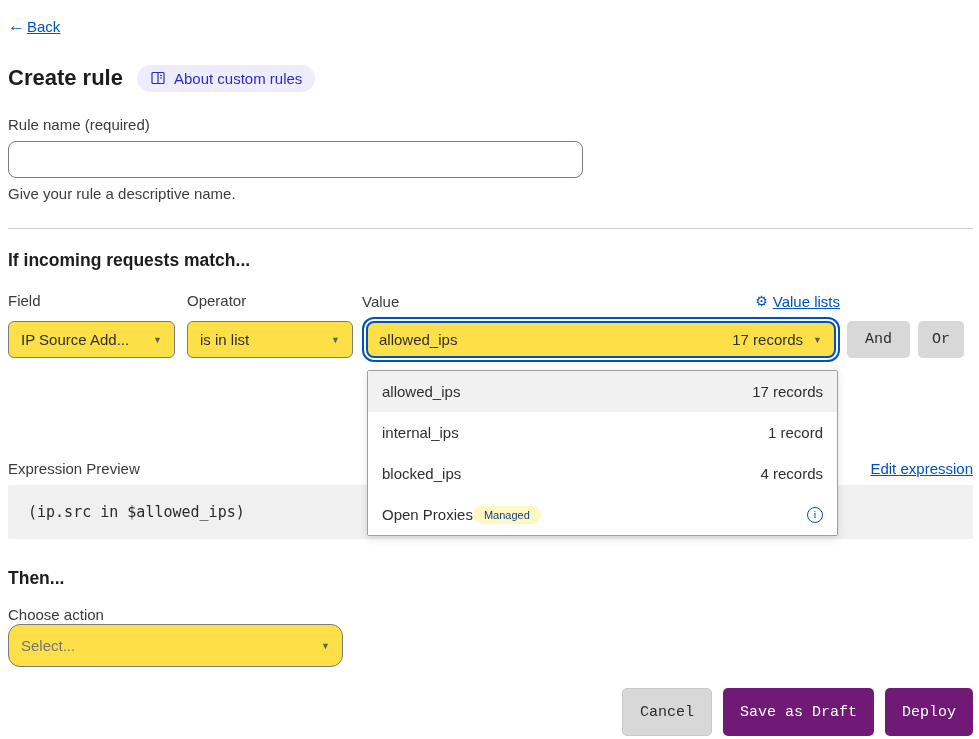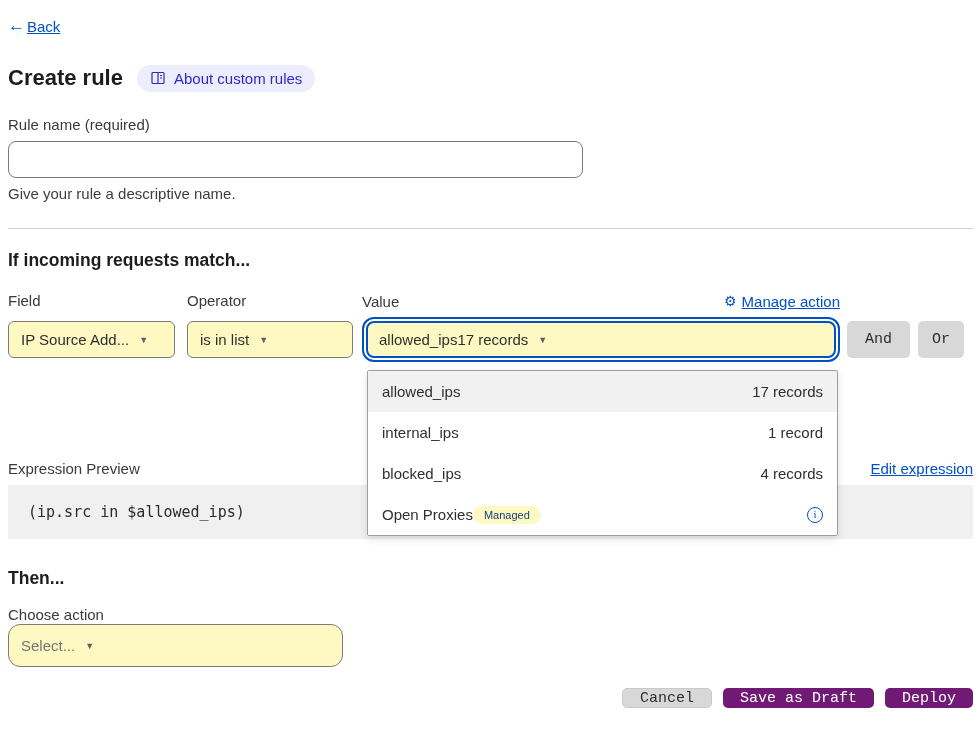--- a/index.html
+++ b/index.html
@@ -49,22 +49,22 @@
   .lbl-operator { width:175px; }
   .lbl-value-head { width:478px; display:flex; justify-content:space-between; align-items:center; }
   .manage-link { color:#0051c3; font-size:15px; display:inline-flex; align-items:center; gap:5px; cursor:pointer; }
   .manage-link .txt { text-decoration:underline; }
   .gear-icon { font-size:14px; text-decoration:none; }
 
   
   .cond-row { display:flex; margin-top:11px; align-items:center; }
   .select {
     height:37px; border:1px solid #7b7b7b; border-radius:6px;
-    display:flex; align-items:center; 
-    padding:0 12px; font-size:15px; color:#2f2f2f; background:#fef9c3; cursor:pointer;
+    display:flex; align-items:center; justify-content:space-between;
+    padding:0 12px; font-size:15px; color:#2f2f2f; background:#fde047; cursor:pointer;
   }
   .caret { font-size:9px; color:#5f5f5f; margin-left:10px; }
   .sel-field { width:167px; margin-right:12px; }
   .sel-operator { width:166px; margin-right:9px; }
   .value-wrap { position:relative; width:470px; margin-left:4px; margin-right:11px; }
   .select.focused {
     border:2px solid #0051c3; border-radius:8px;
     box-shadow: 0 0 0 2px #ffffff, 0 0 0 4px #0051c3;
     padding:0 12px 0 11px;
   }
@@ -107,21 +107,21 @@
   }
 
   
   .then-heading { margin-top:29px; }
   .action-label { margin-top:18px; }
   .action-select { width:335px; border-radius:12px; height:43px; }
   .placeholder-txt { color:#757575; }
 
   
   .footer { display:flex; justify-content:flex-end; gap:11px; margin-top:21px; }
-  .footer .btn { height:20px; padding:0 17px; }
+  .footer .btn { height:48px; padding:8px 17px; }
   .btn-blue { background:#701a75; color:#ffffff; }
   .cancel-btn { border:1px solid #c9c9c9; }
 </style>
 </head>
 <body>
 
 <div class="page">
 
   <div class="back-row">
     <a class="back-link">
@@ -153,21 +153,21 @@
 
   <h2 class="section-heading">If incoming requests match...</h2>
 
   <div class="cond-labels">
     <div class="lbl-field">Field</div>
     <div class="lbl-operator">Operator</div>
     <div class="lbl-value-head">
       <span>Value</span>
       <a class="manage-link">
         <span class="gear-icon">⚙</span>
-        <span class="txt">Manage action</span>
+        <span class="txt">Value lists</span>
       </a>
     </div>
   </div>
 
   <div class="cond-row">
     <div class="select sel-field">
       <span>IP Source Add...</span>
       <span class="caret">▼</span>
     </div>
     <div class="select sel-operator">

